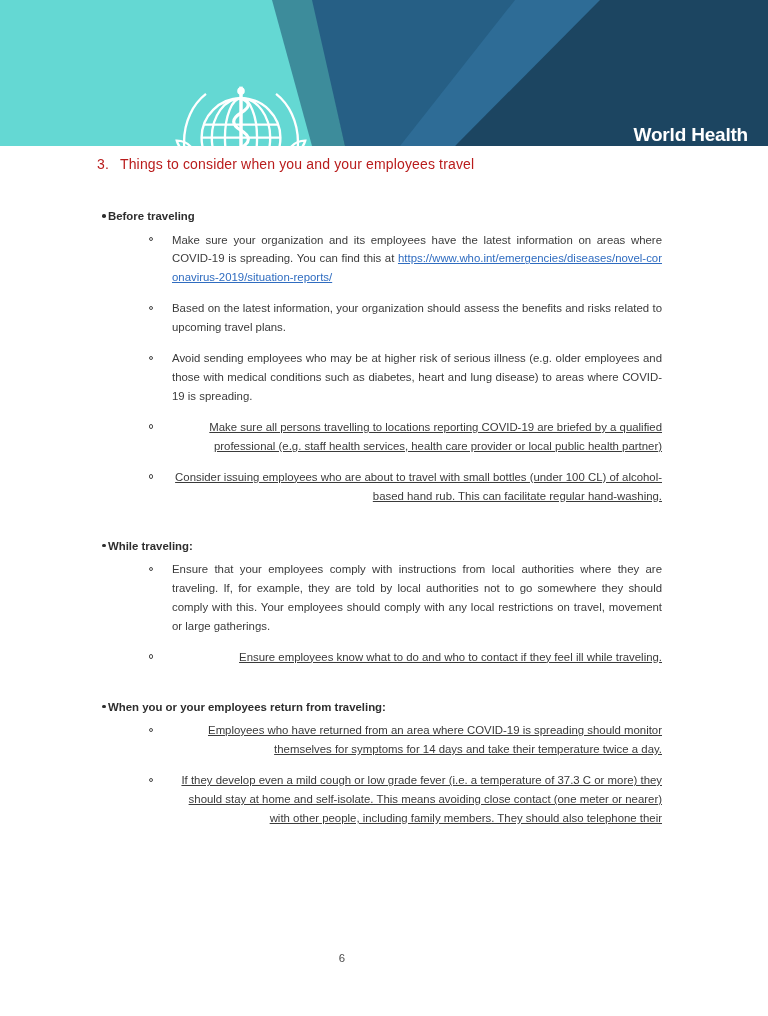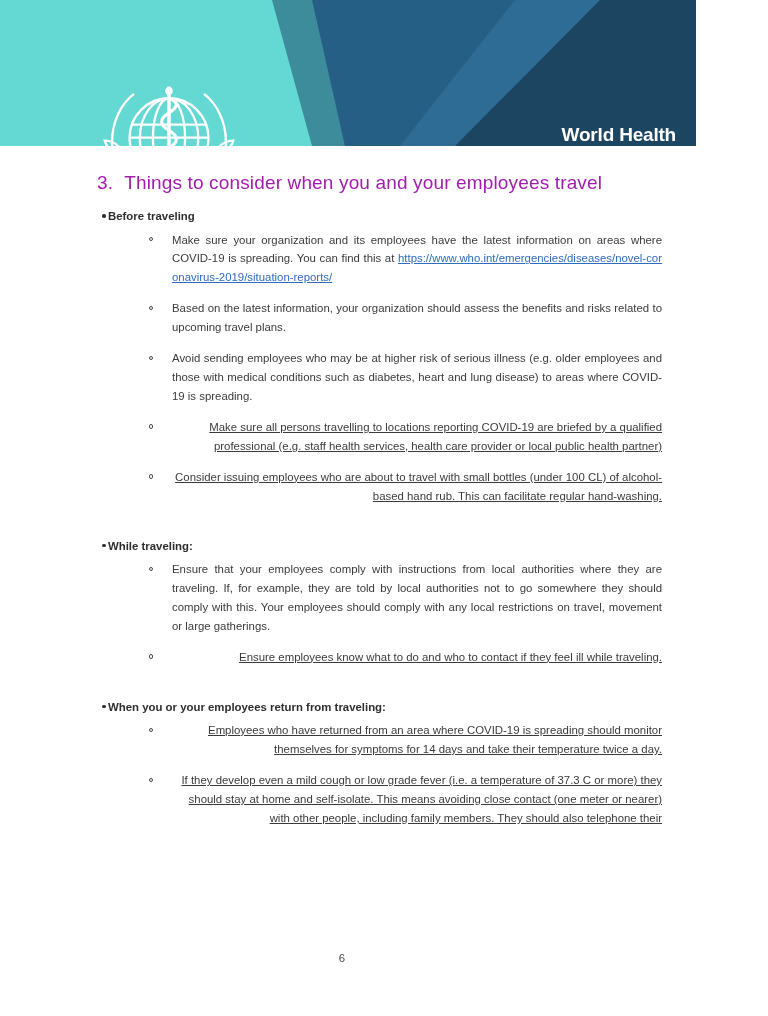--- a/index.html
+++ b/index.html
@@ -14,21 +14,21 @@
     position: relative;
     font-family: "Liberation Sans", sans-serif;
     color: #404040;
     overflow: hidden;
   }
 
   
   .header {
     position: absolute;
     top: 0; left: 0;
-    width: 696px;
+    width: 768px;
     height: 146px;
     overflow: hidden;
     background: #1c4561; 
   }
   .header svg { display: block; width: 768px; height: 146px; }
 
   .logo-wrap {
     position: absolute;
     right: 20px;
     top: 72px;
@@ -51,24 +51,24 @@
   
   .page {
     position: absolute;
     top: 146px; left: 0;
     width: 768px;
     height: 870px;
   }
 
   .section-title {
     position: absolute;
-    top: 26px;
+    top: 10px;
     left: 97px;
-    font-size: 19px;
-    color: #a21caf;
+    font-size: 14px;
+    color: #b91c1c;
     letter-spacing: 0.15px;
     white-space: nowrap;
   }
   .section-title .num { margin-right: 11px; }
 
   .content {
     position: absolute;
     top: 62px;
     left: 0;
     width: 768px;

